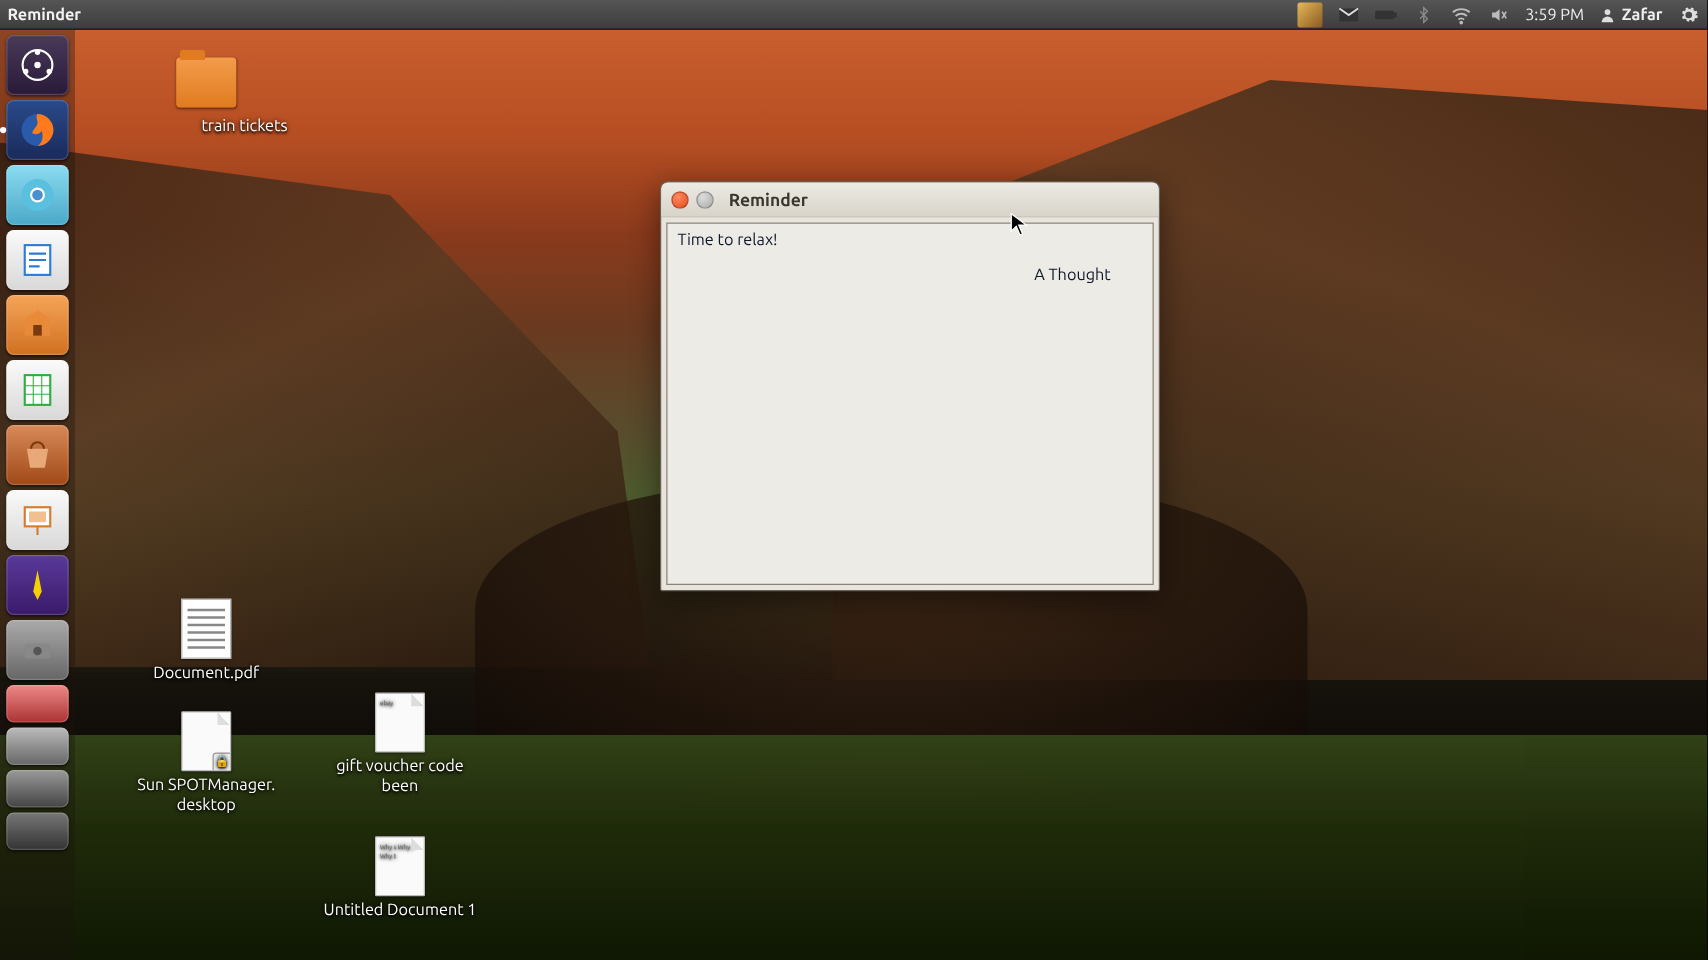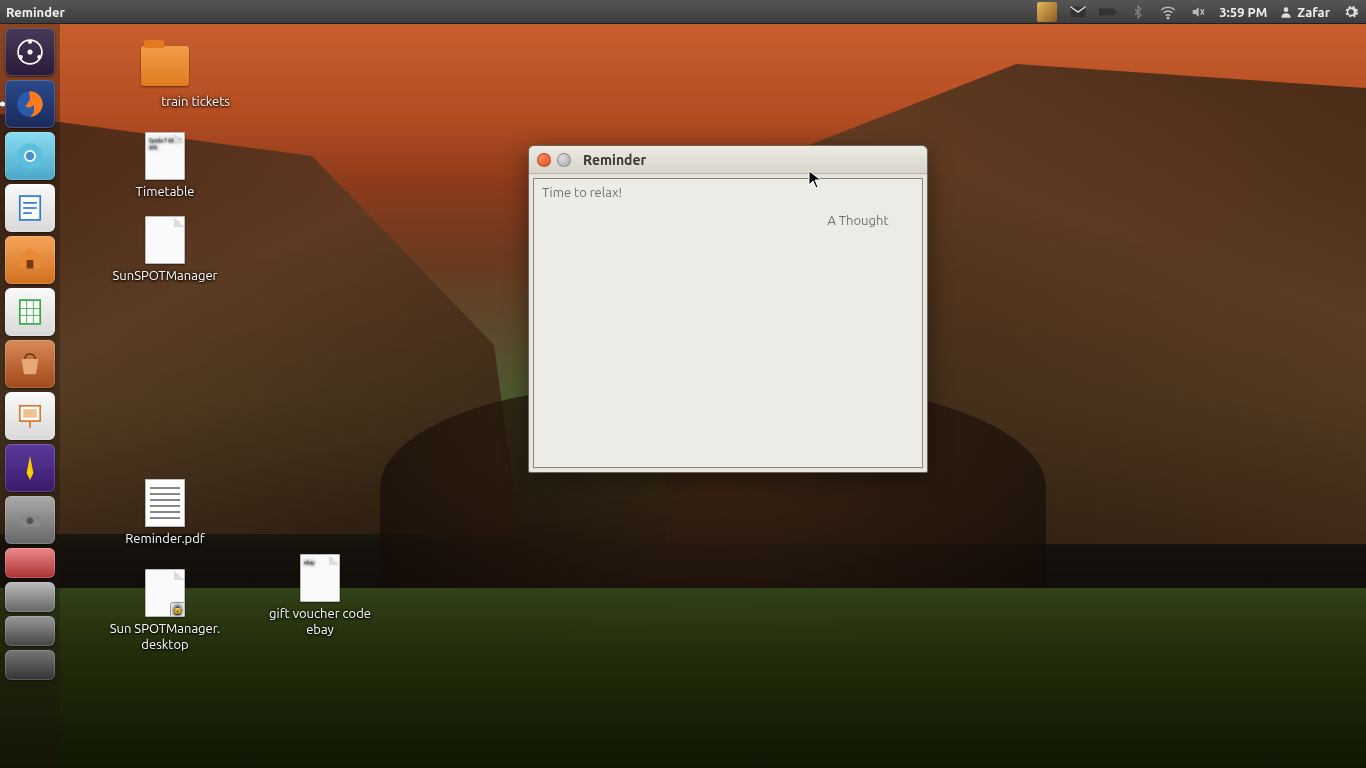--- a/index.html
+++ b/index.html
@@ -33,21 +33,21 @@
 
 
 .topbar { position: absolute; top:0; left:0; right:0; height:24px;
   background: linear-gradient(180deg,#555 0%, #3d3d3d 100%);
   color:#eee; display:flex; align-items:center; padding:0 6px; font-size:13px;
   z-index:50; border-bottom:1px solid #222;}
 .topbar .app-title{font-weight:bold; color:#f2f2f2;}
 .topbar .spacer{flex:1;}
 .tray{display:flex;align-items:center;gap:12px;height:100%;}
 .tray .ico{display:flex;align-items:center;justify-content:center;width:18px;height:18px;color:#d8d8d8;}
-.tray .clock{font-weight:bold;}
+.tray .clock{font-weight:normal;}
 .tray .user{display:flex;align-items:center;gap:4px;font-weight:bold;}
 .tray svg{display:block;}
 
 
 .launcher{position:absolute;top:24px;left:0;width:60px;bottom:0;
   background: rgba(30,20,15,.35); z-index:30; padding-top:4px;
   display:flex; flex-direction:column; align-items:center; gap:4px;}
 .li{width:50px;height:48px;border-radius:6px;position:relative;
   display:flex;align-items:center;justify-content:center;
   background: linear-gradient(180deg,rgba(255,255,255,.15),rgba(0,0,0,.2));
@@ -81,21 +81,21 @@
   background:#e8e4dd;border:1px solid #6a6358;border-radius:6px 6px 2px 2px;
   box-shadow:0 6px 24px rgba(0,0,0,.45);}
 .win .titlebar{height:28px;background:linear-gradient(180deg,#eceae3 0%,#d8d4ca 100%);
   border-bottom:1px solid #b8b3a7;border-radius:6px 6px 0 0;
   display:flex;align-items:center;padding:0 8px;gap:6px;}
 .win .wbtn{width:14px;height:14px;border-radius:50%;border:1px solid rgba(0,0,0,.25);}
 .win .close{background:radial-gradient(circle at 35% 30%,#ff8a65,#e64a19);}
 .win .max{background:radial-gradient(circle at 35% 30%,#ddd,#aaa);}
 .win .wtitle{font-weight:bold;color:#3a362e;font-size:14px;margin-left:6px;}
 .win .body{border:1px solid #8a8476;margin:4px;background:#ecebe5;height:290px;
-  padding:6px 8px;font-size:13px;color:#737373;}
+  padding:6px 8px;font-size:13px;color:#0f172a;}
 .win .body .subtitle{text-align:center;margin:14px 0 14px; }
 
 
 .cursor{position:absolute;z-index:60;pointer-events:none;font-size:18px;color:#000;text-shadow:0 0 2px #fff;}
 </style>
 </head>
 <body>
 
 <div class="wallpaper">
   <div class="mtn-left"></div>
@@ -235,62 +235,55 @@
   <div class="li compact" style="background:linear-gradient(180deg,#777,#333);"></div>
 </div>
 
 <div class="desktop" id="desktop">
     <div class="dicon" style="left: 40px; top: 18px; text-align: right;">
       <div class="ibox">
         <div class="folder"></div>
       </div>
       <div class="label">train tickets</div>
     </div>
-    <div class="dicon" style="left: 40px; top: 108px;">
-      <div class="ibox">
-        <div class="generic-file">Sunda
-7 AM:
-
-8 AM:</div>
-      </div>
-      <div class="label">Timetable</div>
-    </div>
-    <div class="dicon" style="left: 40px; top: 192px;">
-      <div class="ibox">
-        <div class="generic-file"></div>
-      </div>
-      <div class="label">SunSPOTManager</div>
-    </div>
     <div class="dicon" style="left: 40px; top: 455px;">
       <div class="ibox">
         <div class="pdf">
           <div style="border-bottom:2px solid #888;height:4px;margin-bottom:2px"></div>
           <div style="border-bottom:2px solid #888;height:4px;margin-bottom:2px"></div>
           <div style="border-bottom:2px solid #888;height:4px;margin-bottom:2px"></div>
           <div style="border-bottom:2px solid #888;height:4px;margin-bottom:2px"></div>
           <div style="border-bottom:2px solid #888;height:4px;margin-bottom:2px"></div>
           <div style="border-bottom:2px solid #888;height:4px;margin-bottom:2px"></div>
         </div>
       </div>
-      <div class="label">Reminder.pdf</div>
+      <div class="label">Document.pdf</div>
     </div>
     <div class="dicon" style="left: 40px; top: 545px;">
       <div class="ibox">
         <div class="generic-file">
           <div class="lock-badge">🔒</div>
         </div>
       </div>
       <div class="label">Sun SPOTManager.
 desktop</div>
     </div>
     <div class="dicon" style="left: 195px; top: 530px;">
       <div class="ibox">
         <div class="generic-file">ebay</div>
       </div>
-      <div class="label">gift voucher code ebay</div>
+      <div class="label">gift voucher code been</div>
+    </div>
+    <div class="dicon" style="left: 195px; top: 645px;">
+      <div class="ibox">
+        <div class="generic-file">Why s
+Why t
+Why t</div>
+      </div>
+      <div class="label">Untitled Document 1</div>
     </div>
   </div>
 
 <div class="win">
   <div class="titlebar">
     <div class="wbtn close"></div>
     <div class="wbtn max"></div>
     <span class="wtitle">Reminder</span>
   </div>
   <div class="body">

